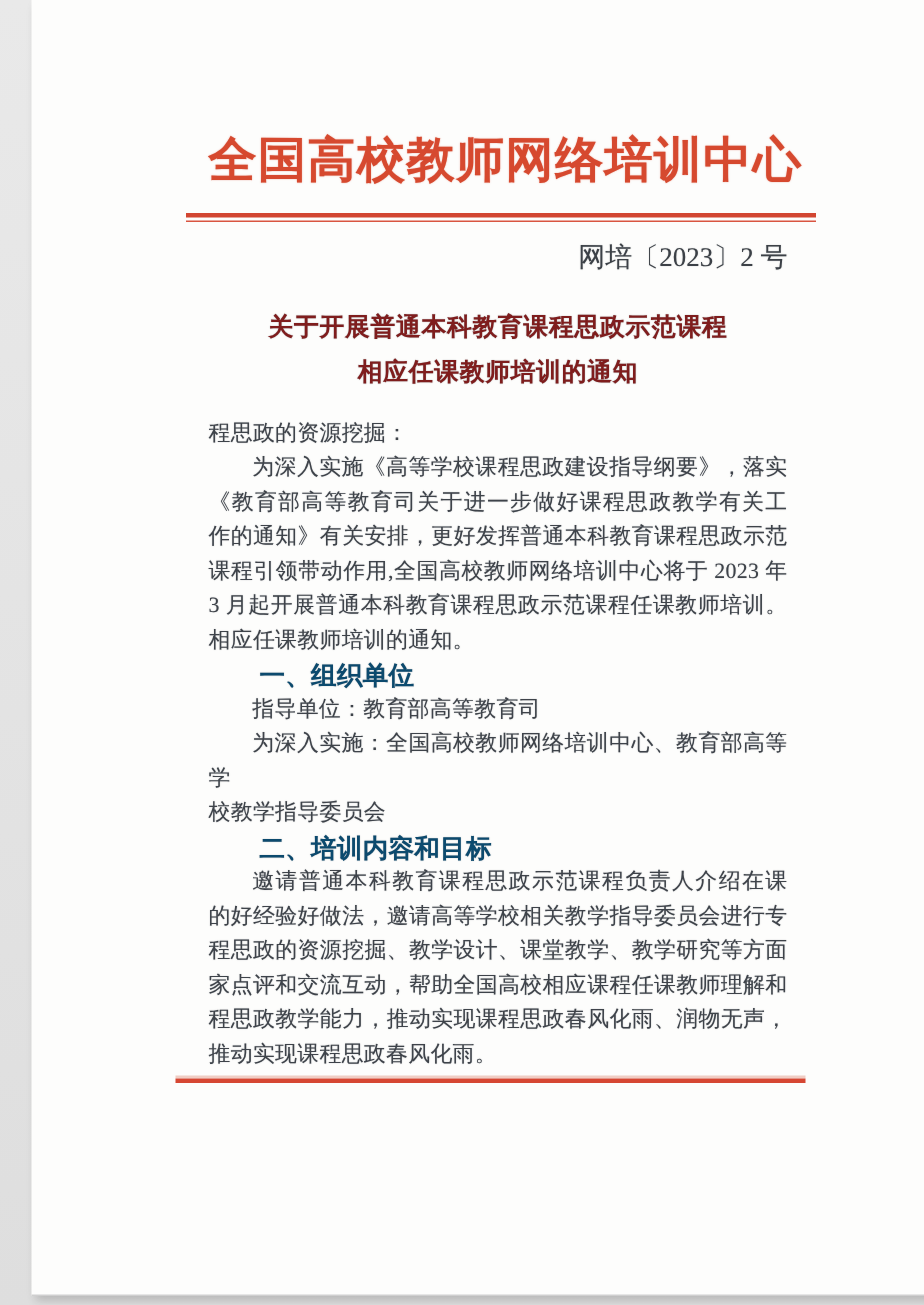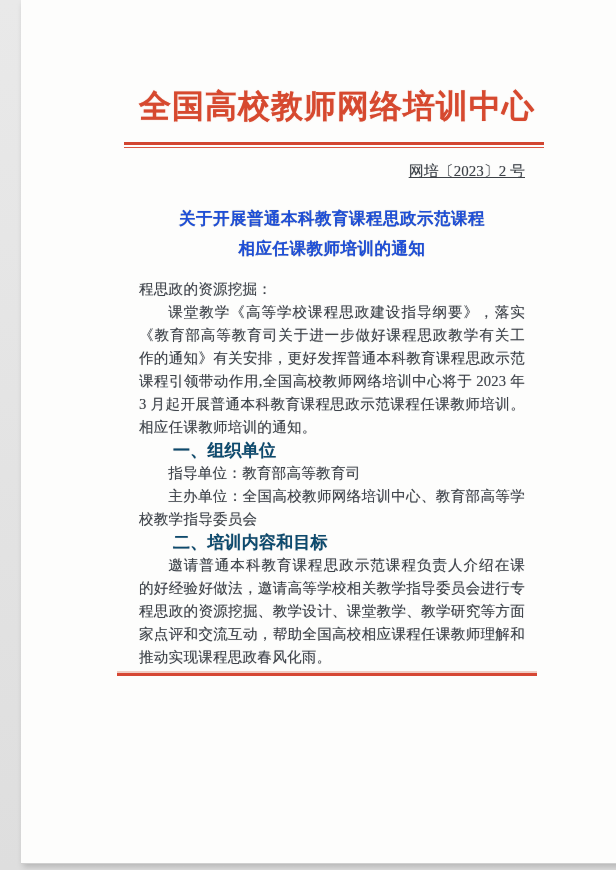--- a/index.html
+++ b/index.html
@@ -51,36 +51,35 @@
     margin-top: 14px;
     margin-left: -15px;
     width: 420px;
   }
   .rule-thick { height: 3px; background: #d24631; }
   .rule-gap   { height: 2px; }
   .rule-thin  { height: 1px; background: #d95541; }
   .doc-number {
     margin-top: 12px;
     text-align: right;
-    font-size: 15px;
+    font-size: 18px;
     line-height: 22px;
     color: #3c4147;
     text-shadow: 0 0 0.8px rgba(60,65,71,0.4);
-    text-decoration: underline;
   }
   
   .doc-title {
     margin-top: 21px;
     text-align: center;
     font-family: "Liberation Sans", "DejaVu Sans", sans-serif;
     font-weight: 700;
     font-size: 16.5px;
     line-height: 30px;
     letter-spacing: 0.5px;
-    color: #1d4ed8;
+    color: #7f1d1d;
     text-shadow: 0 0 0.8px rgba(53,57,63,0.45);
   }
   
   .body-text {
     margin-top: 15px;
     font-size: 14.6px;
     line-height: 23px;
     color: #3e434a;
     text-shadow: 0 0 0.8px rgba(62,67,74,0.42);
     letter-spacing: 0.2px;
@@ -122,38 +121,39 @@
       <div class="doc-number">网培〔2023〕2 号</div>
 
       <div class="doc-title">
         <div class="title-line">关于开展普通本科教育课程思政示范课程</div>
         <div class="title-line">相应任课教师培训的通知</div>
       </div>
 
       <div class="body-text">
         <div class="line">程思政的资源挖掘：</div>
 
-        <div class="line stretch indent">课堂教学《高等学校课程思政建设指导纲要》，落实</div>
+        <div class="line stretch indent">为深入实施《高等学校课程思政建设指导纲要》，落实</div>
         <div class="line stretch">《教育部高等教育司关于进一步做好课程思政教学有关工</div>
         <div class="line stretch">作的通知》有关安排，更好发挥普通本科教育课程思政示范</div>
         <div class="line stretch">课程引领带动作用,全国高校教师网络培训中心将于 2023 年</div>
         <div class="line stretch">3 月起开展普通本科教育课程思政示范课程任课教师培训。</div>
         <div class="line">相应任课教师培训的通知。</div>
 
         <div class="line heading indent">一、组织单位</div>
         <div class="line indent">指导单位：教育部高等教育司</div>
-        <div class="line stretch indent">主办单位：全国高校教师网络培训中心、教育部高等学</div>
+        <div class="line stretch indent">为深入实施：全国高校教师网络培训中心、教育部高等学</div>
         <div class="line">校教学指导委员会</div>
 
         <div class="line heading indent">二、培训内容和目标</div>
 
         <div class="line stretch indent">邀请普通本科教育课程思政示范课程负责人介绍在课</div>
         <div class="line stretch">的好经验好做法，邀请高等学校相关教学指导委员会进行专</div>
         <div class="line stretch">程思政的资源挖掘、教学设计、课堂教学、教学研究等方面</div>
         <div class="line stretch">家点评和交流互动，帮助全国高校相应课程任课教师理解和</div>
+        <div class="line stretch">程思政教学能力，推动实现课程思政春风化雨、润物无声，</div>
         <div class="line">推动实现课程思政春风化雨。</div>
       </div>
 
       <div class="bottom-rule">
         <div class="bottom-rule-faint"></div>
         <div class="bottom-rule-strong"></div>
       </div>
 
     </div>
   </div>

